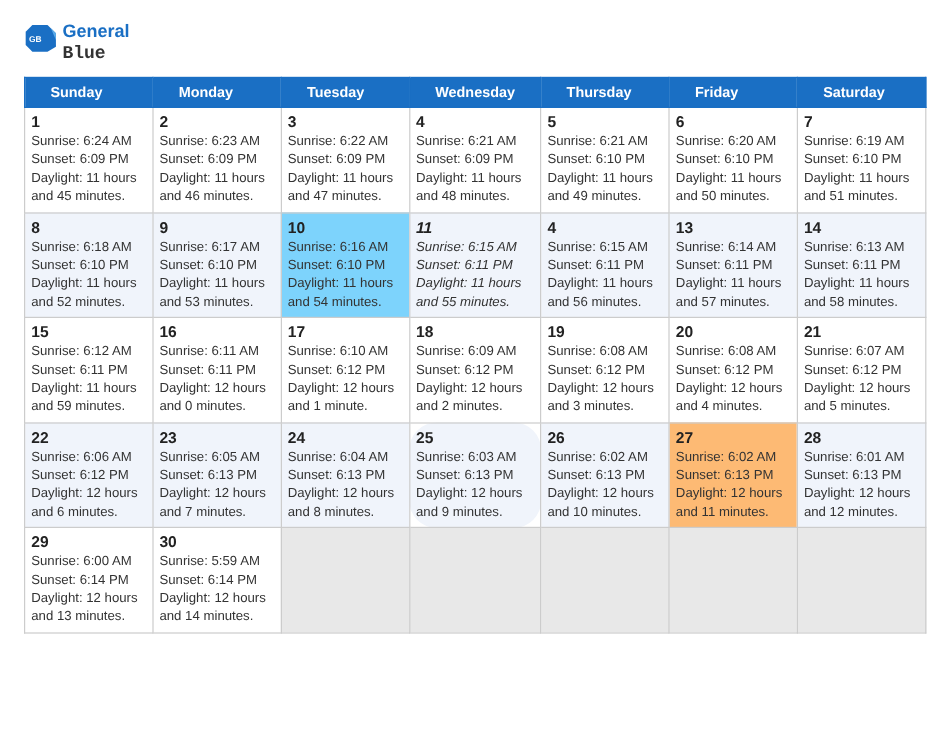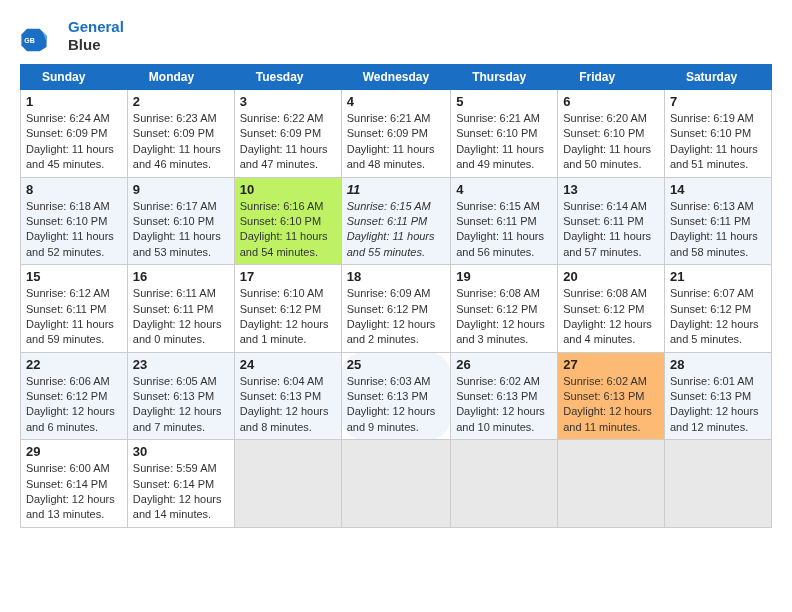--- a/index.html
+++ b/index.html
@@ -17,22 +17,22 @@
       background: #fff;
     }
     .header {
       display: flex;
       justify-content: space-between;
       align-items: flex-start;
       margin-bottom: 10px;
     }
     .logo {
       display: flex;
-      align-items: flex-end;
-      gap: 20px;
+      align-items: flex-start;
+      gap: 4px;
     }
     .logo-icon {
       width: 28px;
       height: 28px;
     }
     .title-block {
       text-align: right;
     }
     .month-title {
       font-size: 32px;
@@ -94,21 +94,21 @@
     <div class="logo">
       <svg class="logo-icon" viewBox="0 0 40 40">
         <polygon points="28,4 38,14 38,30 28,36 10,36 2,28 2,12 10,4" fill="#1a6fc4"></polygon>
         <polygon points="32,8 38,14 38,22 32,8" fill="#5aaae8"></polygon>
         <text x="6" y="24" font-size="10" fill="white" font-weight="bold">GB</text>
       </svg>
       <div>
         <div style="font-size:15px;font-weight:bold;color:#333;line-height:1.2;">
           <span style="color:#1a6fc4;">General</span>
         </div>
-        <div style="font-size:15px;font-weight:bold;color:#333;line-height:1.2;">Blue</div>
+        <div style="font-size:15px;font-weight:bold;color:#333;line-height:1.2;font-family:Liberation Mono, monospace;">Blue</div>
       </div>
     </div>
     <div class="title-block">
       <div class="month-title"></div>
       <div class="subtitle"></div>
     </div>
   </div>
 
   <table class="calendar">
     <thead>
@@ -155,21 +155,21 @@
         </tr>
         <tr>
           <td style="background: rgb(240, 244, 251);">
             <span class="day-num">8</span>
             <div class="day-info">Sunrise: 6:18 AM<br>Sunset: 6:10 PM<br>Daylight: 11 hours<br>and 52 minutes.</div>
           </td>
           <td style="background: rgb(240, 244, 251);">
             <span class="day-num">9</span>
             <div class="day-info">Sunrise: 6:17 AM<br>Sunset: 6:10 PM<br>Daylight: 11 hours<br>and 53 minutes.</div>
           </td>
-          <td style="background: #bef264;">
+          <td style="background: #7dd3fc;">
             <span class="day-num">10</span>
             <div class="day-info">Sunrise: 6:16 AM<br>Sunset: 6:10 PM<br>Daylight: 11 hours<br>and 54 minutes.</div>
           </td>
           <td style="background: rgb(240, 244, 251); font-style: italic;">
             <span class="day-num">11</span>
             <div class="day-info">Sunrise: 6:15 AM<br>Sunset: 6:11 PM<br>Daylight: 11 hours<br>and 55 minutes.</div>
           </td>
           <td style="background: rgb(240, 244, 251);">
             <span class="day-num">4</span>
             <div class="day-info">Sunrise: 6:15 AM<br>Sunset: 6:11 PM<br>Daylight: 11 hours<br>and 56 minutes.</div>

